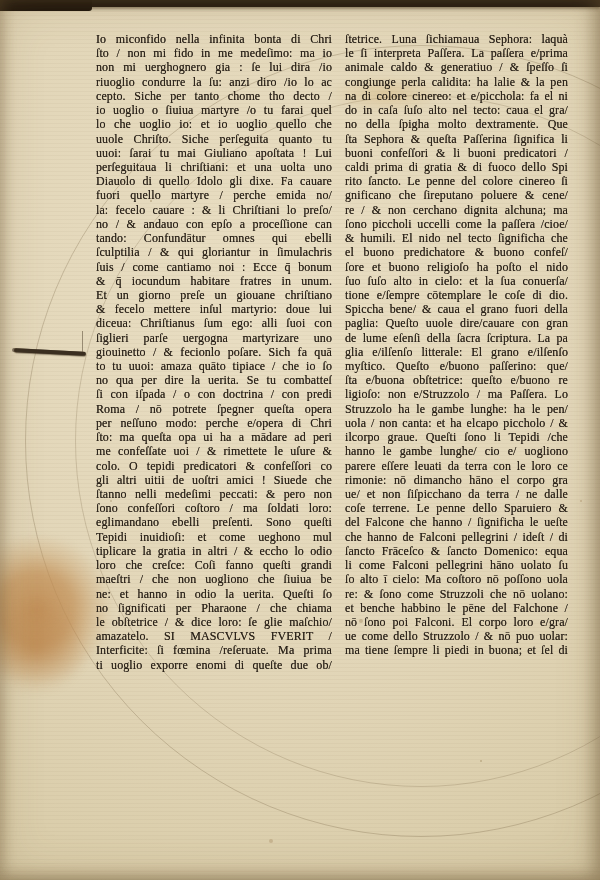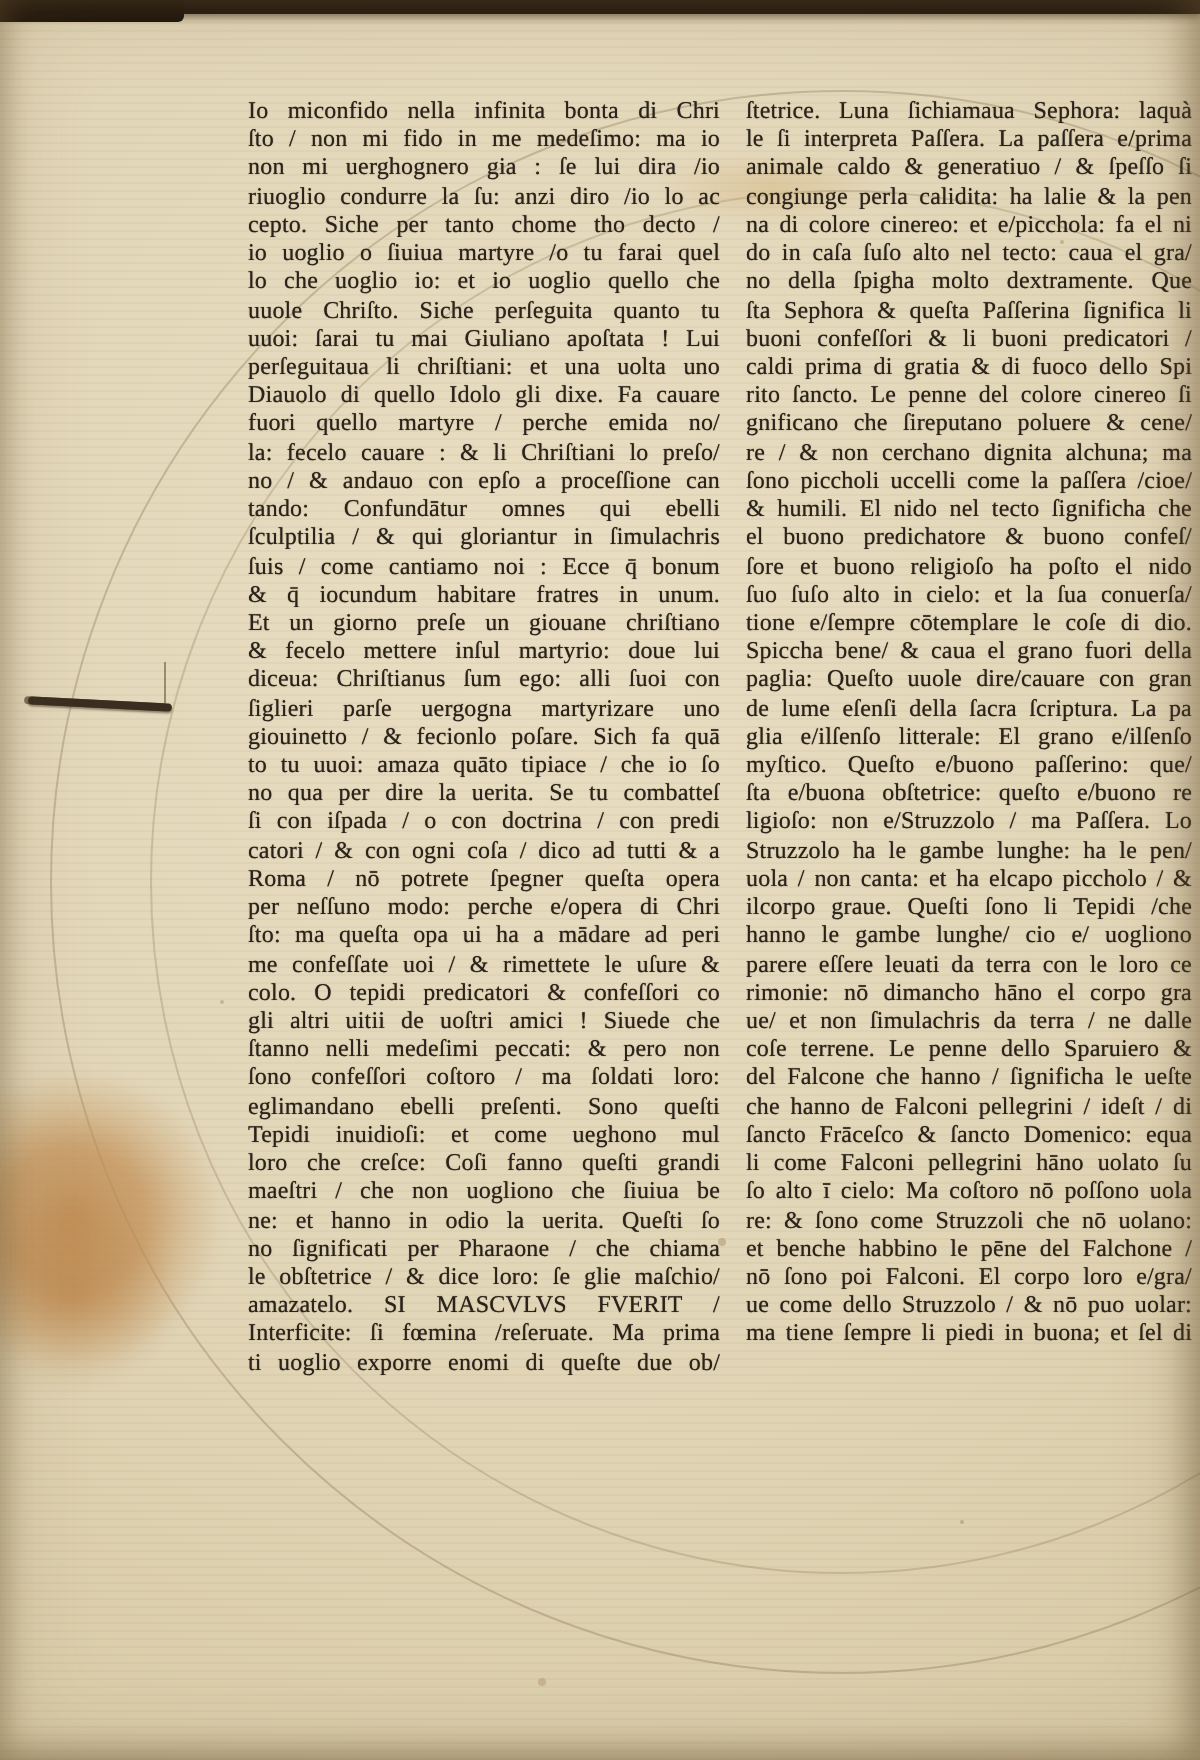--- a/index.html
+++ b/index.html
@@ -32,23 +32,22 @@
   .stamp-outer{left:25px;top:45px;width:790px;height:790px;}
   .stamp-inner{left:75px;top:95px;width:690px;height:690px;border-color:rgba(125,105,75,0.26);}
   .thread{position:absolute;left:14px;top:350px;width:72px;height:4px;background:#3a2e20;
     border-radius:2px;transform:rotate(3deg);box-shadow:0 1px 1px rgba(60,45,28,0.5), -2px 0 0 rgba(58,46,32,0.6);}
   .fold-line{position:absolute;left:82px;top:331px;width:1px;height:21px;background:rgba(90,75,55,0.55);}
   .specks{position:absolute;left:150px;top:200px;width:2px;height:2px;border-radius:50%;background:rgba(154,128,85,0.5);
     box-shadow:210px 420px 0 1px rgba(154,128,85,0.4), 330px 560px 0 rgba(154,128,85,0.45),
       -40px 300px 0 rgba(154,128,85,0.4), 380px -80px 0 rgba(170,140,90,0.5),
       120px 640px 0 1px rgba(160,130,88,0.35), 430px 300px 0 rgba(160,130,88,0.4);}
   .column{
-    position:absolute;top:48px;color:#2b231a;font-size:12px;letter-spacing:0.1px;
+    position:absolute;top:32px;color:#2b231a;font-size:12px;letter-spacing:0.1px;
     text-shadow:0 0 0.5px rgba(43,35,26,0.75);
-    margin-left:28px;
   }
   .col-left{left:96px;width:236px;}
   .col-right{left:345px;width:223px;}
   .line{
     line-height:14.22px;height:14.22px;white-space:normal;
     text-align:justify;text-align-last:justify;overflow:hidden;
   }
 </style>
 </head>
 <body>
@@ -85,31 +84,31 @@
       <div class="line">ſuis / come cantiamo noi : Ecce q̄ bonum</div>
       <div class="line">&amp; q̄ iocundum habitare fratres in unum.</div>
       <div class="line">Et un giorno preſe un giouane chriſtiano</div>
       <div class="line">&amp; fecelo mettere inſul martyrio: doue lui</div>
       <div class="line">diceua: Chriſtianus ſum ego: alli ſuoi con</div>
       <div class="line">ſiglieri parſe uergogna martyrizare uno</div>
       <div class="line">giouinetto / &amp; fecionlo poſare. Sich fa quā</div>
       <div class="line">to tu uuoi: amaza quāto tipiace / che io ſo</div>
       <div class="line">no qua per dire la uerita. Se tu combatteſ</div>
       <div class="line">ſi con iſpada / o con doctrina / con predi</div>
-      <div class="line">catori / &amp; con ogni coſa / dico ad tutti &amp; a</div>
       <div class="line">Roma / nō potrete ſpegner queſta opera</div>
       <div class="line">per neſſuno modo: perche e/opera di Chri</div>
       <div class="line">ſto: ma queſta opa ui ha a mādare ad peri</div>
       <div class="line">me confeſſate uoi / &amp; rimettete le uſure &amp;</div>
       <div class="line">colo. O tepidi predicatori &amp; confeſſori co</div>
       <div class="line">gli altri uitii de uoſtri amici ! Siuede che</div>
       <div class="line">ſtanno nelli medeſimi peccati: &amp; pero non</div>
       <div class="line">ſono confeſſori coſtoro / ma ſoldati loro:</div>
       <div class="line">eglimandano ebelli preſenti. Sono queſti</div>
       <div class="line">Tepidi inuidioſi: et come ueghono mul</div>
+      <div class="line">tiplicare la gratia in altri / &amp; eccho lo odio</div>
       <div class="line">loro che creſce: Coſi fanno queſti grandi</div>
       <div class="line">maeſtri / che non uogliono che ſiuiua be</div>
       <div class="line">ne: et hanno in odio la uerita. Queſti ſo</div>
       <div class="line">no ſignificati per Pharaone / che chiama</div>
       <div class="line">le obſtetrice / &amp; dice loro: ſe glie maſchio/</div>
       <div class="line">amazatelo. SI MASCVLVS FVERIT /</div>
       <div class="line">Interficite: ſi fœmina /reſeruate. Ma prima</div>
       <div class="line">ti uoglio exporre enomi di queſte due ob/</div>
     </div>
 
@@ -139,21 +138,21 @@
       <div class="line">glia e/ilſenſo litterale: El grano e/ilſenſo</div>
       <div class="line">myſtico. Queſto e/buono paſſerino: que/</div>
       <div class="line">ſta e/buona obſtetrice: queſto e/buono re</div>
       <div class="line">ligioſo: non e/Struzzolo / ma Paſſera. Lo</div>
       <div class="line">Struzzolo ha le gambe lunghe: ha le pen/</div>
       <div class="line">uola / non canta: et ha elcapo piccholo / &amp;</div>
       <div class="line">ilcorpo graue. Queſti ſono li Tepidi /che</div>
       <div class="line">hanno le gambe lunghe/ cio e/ uogliono</div>
       <div class="line">parere eſſere leuati da terra con le loro ce</div>
       <div class="line">rimonie: nō dimancho hāno el corpo gra</div>
-      <div class="line">ue/ et non ſimulachris da terra / ne dalle</div>
+      <div class="line">ue/ et non ſiſpicchano da terra / ne dalle</div>
       <div class="line">coſe terrene. Le penne dello Sparuiero &amp;</div>
       <div class="line">del Falcone che hanno / ſignificha le ueſte</div>
       <div class="line">che hanno de Falconi pellegrini / ideſt / di</div>
       <div class="line">ſancto Frāceſco &amp; ſancto Domenico: equa</div>
       <div class="line">li come Falconi pellegrini hāno uolato ſu</div>
       <div class="line">ſo alto ī cielo: Ma coſtoro nō poſſono uola</div>
       <div class="line">re: &amp; ſono come Struzzoli che nō uolano:</div>
       <div class="line">et benche habbino le pēne del Falchone /</div>
       <div class="line">nō ſono poi Falconi. El corpo loro e/gra/</div>
       <div class="line">ue come dello Struzzolo / &amp; nō puo uolar:</div>

